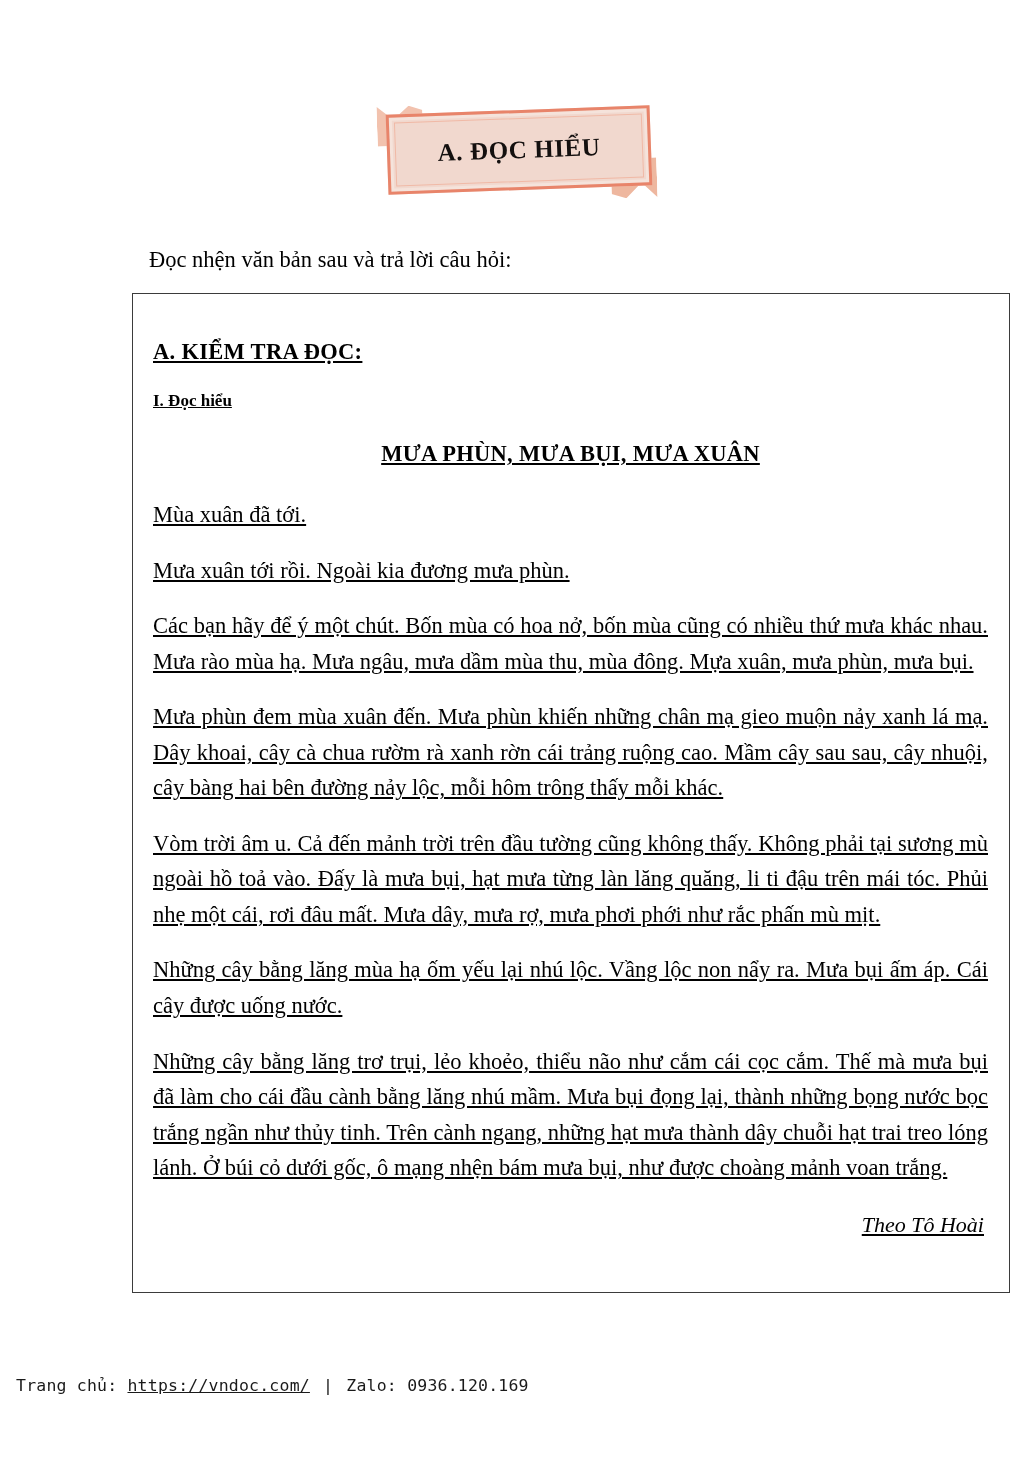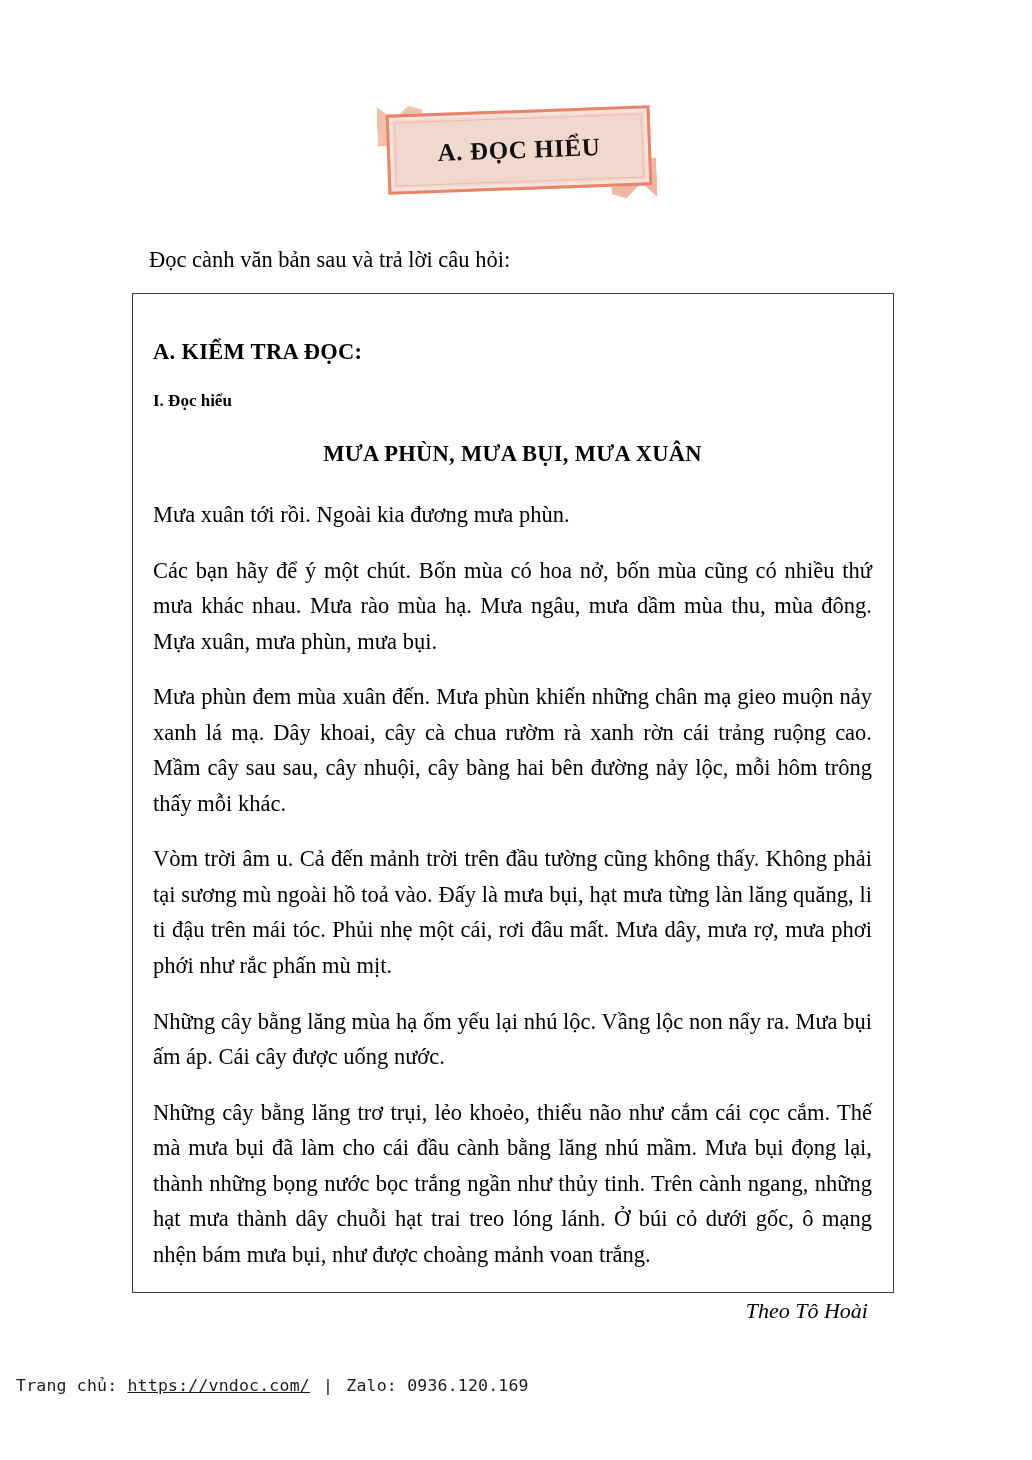--- a/index.html
+++ b/index.html
@@ -93,25 +93,26 @@
     top: 245px;
     font-size: 22.5px;
     line-height: 1.35;
   }
 
   
   .reading-box {
     position: absolute;
     left: 132px;
     top: 293px;
-    width: 762px;
+    width: 878px;
     height: 1000px;
     border: 1.5px solid #3b3b3b;
     box-sizing: border-box;
     background: #ffffff;
+    text-decoration: underline;
   }
   .box-inner {
     padding: 45px 21px 0 20px;
   }
   .heading-a {
     font-size: 22.5px;
     font-weight: bold;
     margin: 0 0 26px 0;
     letter-spacing: 0.3px;
   }
@@ -172,28 +173,29 @@
   <div class="banner-stage">
     <div class="tail tail-left"></div>
     <div class="tail tail-right"></div>
     <div class="banner-plate">
       <div class="banner-plate-inner"></div>
       <div class="banner-title">A. ĐỌC HIỂU</div>
     </div>
   </div>
 </div>
 
-<div class="instruction">Đọc cành văn bản sau và trả lời câu hỏi:</div>
+<div class="instruction">Đọc nhện văn bản sau và trả lời câu hỏi:</div>
 
 <div class="reading-box">
   <div class="box-inner">
     <div class="heading-a">A. KIỂM TRA ĐỌC:</div>
     <div class="heading-i">I. Đọc hiểu</div>
     <div class="doc-title">MƯA PHÙN, MƯA BỤI, MƯA XUÂN</div>
 
+    <p class="para para-single">Mùa xuân đã tới.</p>
     <p class="para para-single">Mưa xuân tới rồi. Ngoài kia đương mưa phùn.</p>
     <p class="para">Các bạn hãy để ý một chút. Bốn mùa có hoa nở, bốn mùa cũng có nhiều thứ mưa khác nhau. Mưa rào mùa hạ. Mưa ngâu, mưa dầm mùa thu, mùa đông. Mựa xuân, mưa phùn, mưa bụi.</p>
     <p class="para">Mưa phùn đem mùa xuân đến. Mưa phùn khiến những chân mạ gieo muộn nảy xanh lá mạ. Dây khoai, cây cà chua rườm rà xanh rờn cái trảng ruộng cao. Mầm cây sau sau, cây nhuội, cây bàng hai bên đường nảy lộc, mỗi hôm trông thấy mỗi khác.</p>
     <p class="para">Vòm trời âm u. Cả đến mảnh trời trên đầu tường cũng không thấy. Không phải tại sương mù ngoài hồ toả vào. Đấy là mưa bụi, hạt mưa từng làn lăng quăng, li ti đậu trên mái tóc. Phủi nhẹ một cái, rơi đâu mất. Mưa dây, mưa rợ, mưa phơi phới như rắc phấn mù mịt.</p>
     <p class="para">Những cây bằng lăng mùa hạ ốm yếu lại nhú lộc. Vầng lộc non nẩy ra. Mưa bụi ấm áp. Cái cây được uống nước.</p>
     <p class="para">Những cây bằng lăng trơ trụi, lẻo khoẻo, thiểu não như cắm cái cọc cắm. Thế mà mưa bụi đã làm cho cái đầu cành bằng lăng nhú mầm. Mưa bụi đọng lại, thành những bọng nước bọc trắng ngần như thủy tinh. Trên cành ngang, những hạt mưa thành dây chuỗi hạt trai treo lóng lánh. Ở búi cỏ dưới gốc, ô mạng nhện bám mưa bụi, như được choàng mảnh voan trắng.</p>
 
     <div class="attribution">Theo Tô Hoài</div>
   </div>
 </div>

